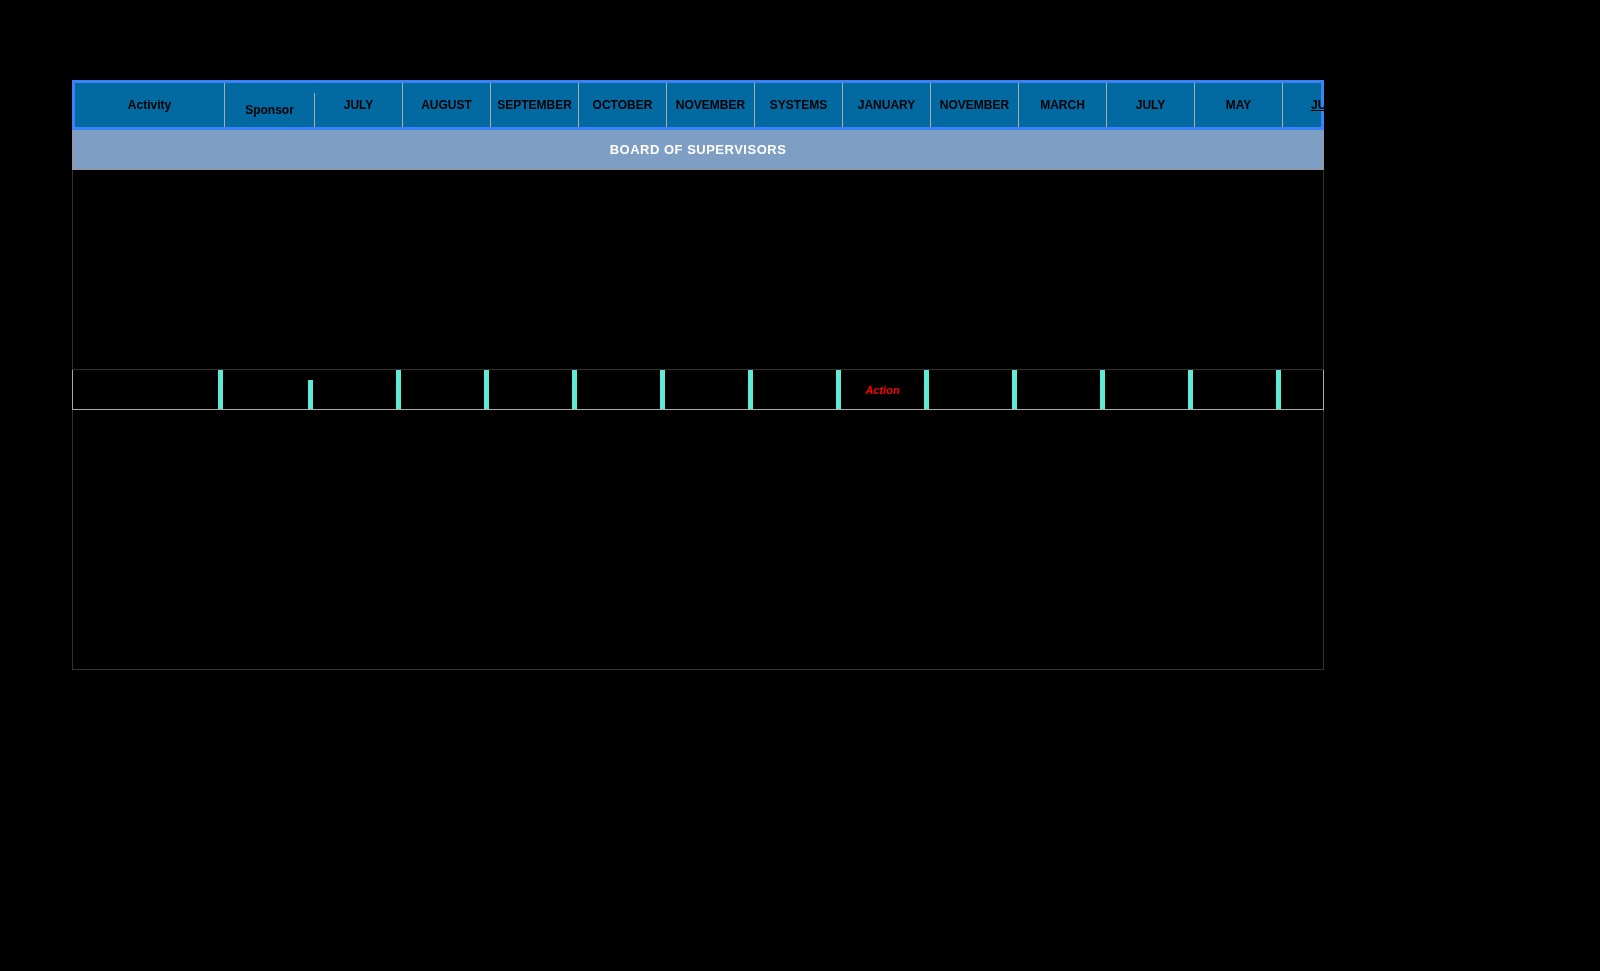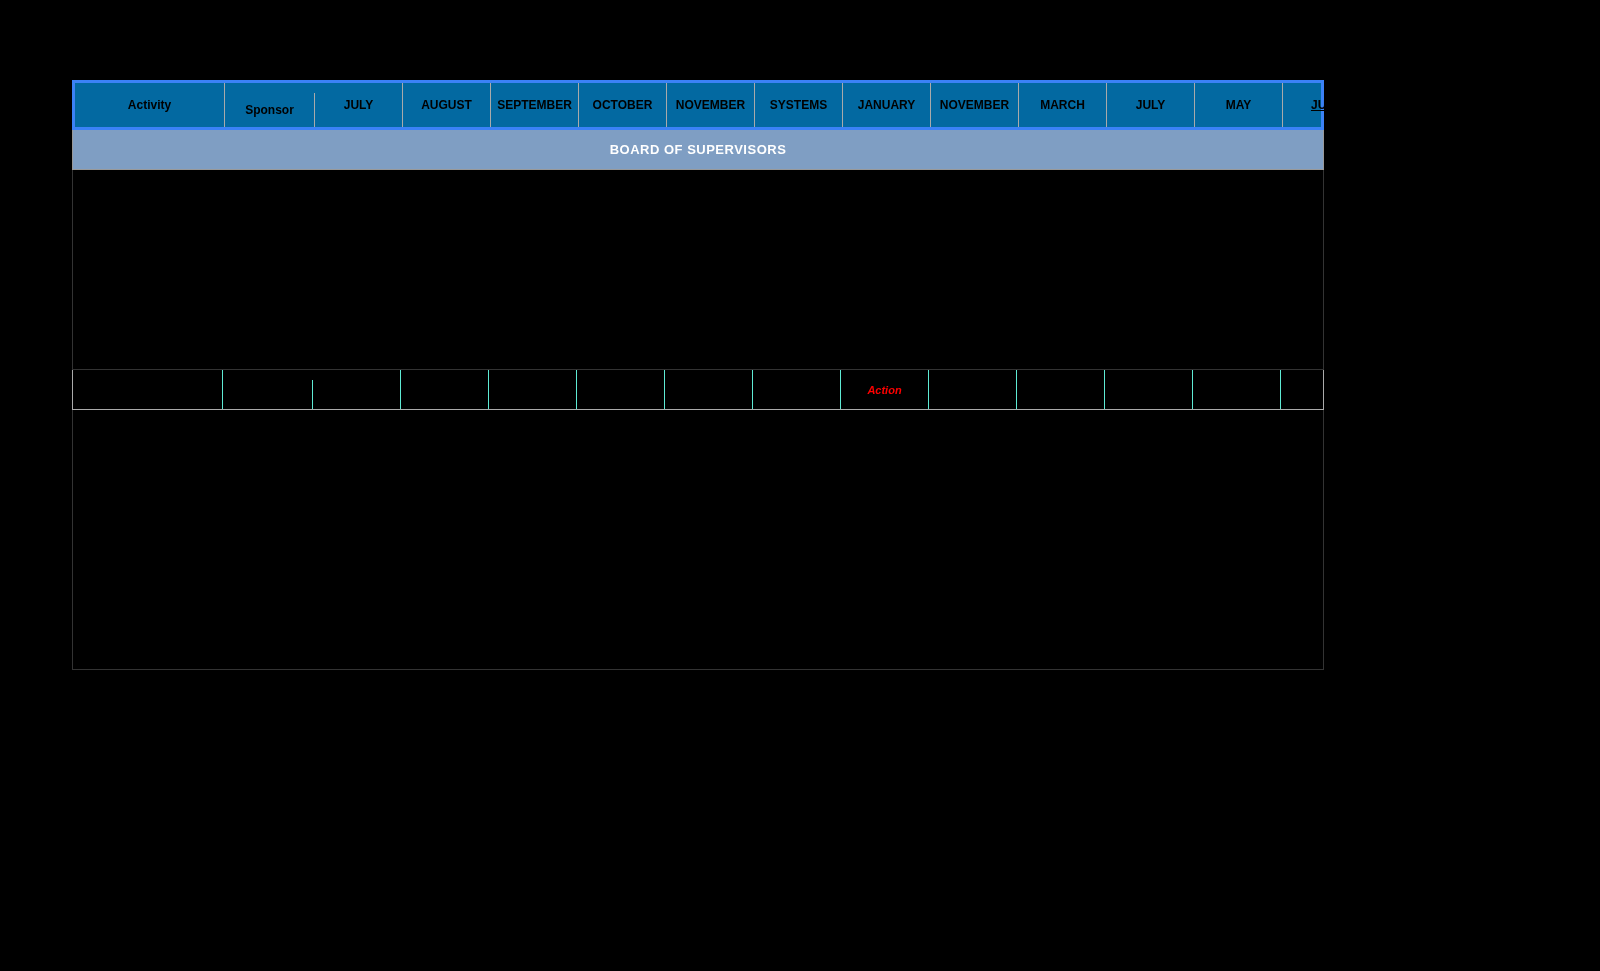--- a/index.html
+++ b/index.html
@@ -83,21 +83,21 @@
       width: 100%;
       border: 1px solid #aaa;
       border-top: none;
       min-height: 40px;
       background: #000000;
     }
 
     .data-cell {
       padding: 8px 6px;
       font-size: 11px;
-      border-right: 1px solid #5eead4;
+      border-right: 5px solid #5eead4;
       display: flex;
       align-items: center;
       justify-content: center;
       color: #ffffff;
     }
 
     .data-cell:last-child {
       border-right: none;
     }
 

